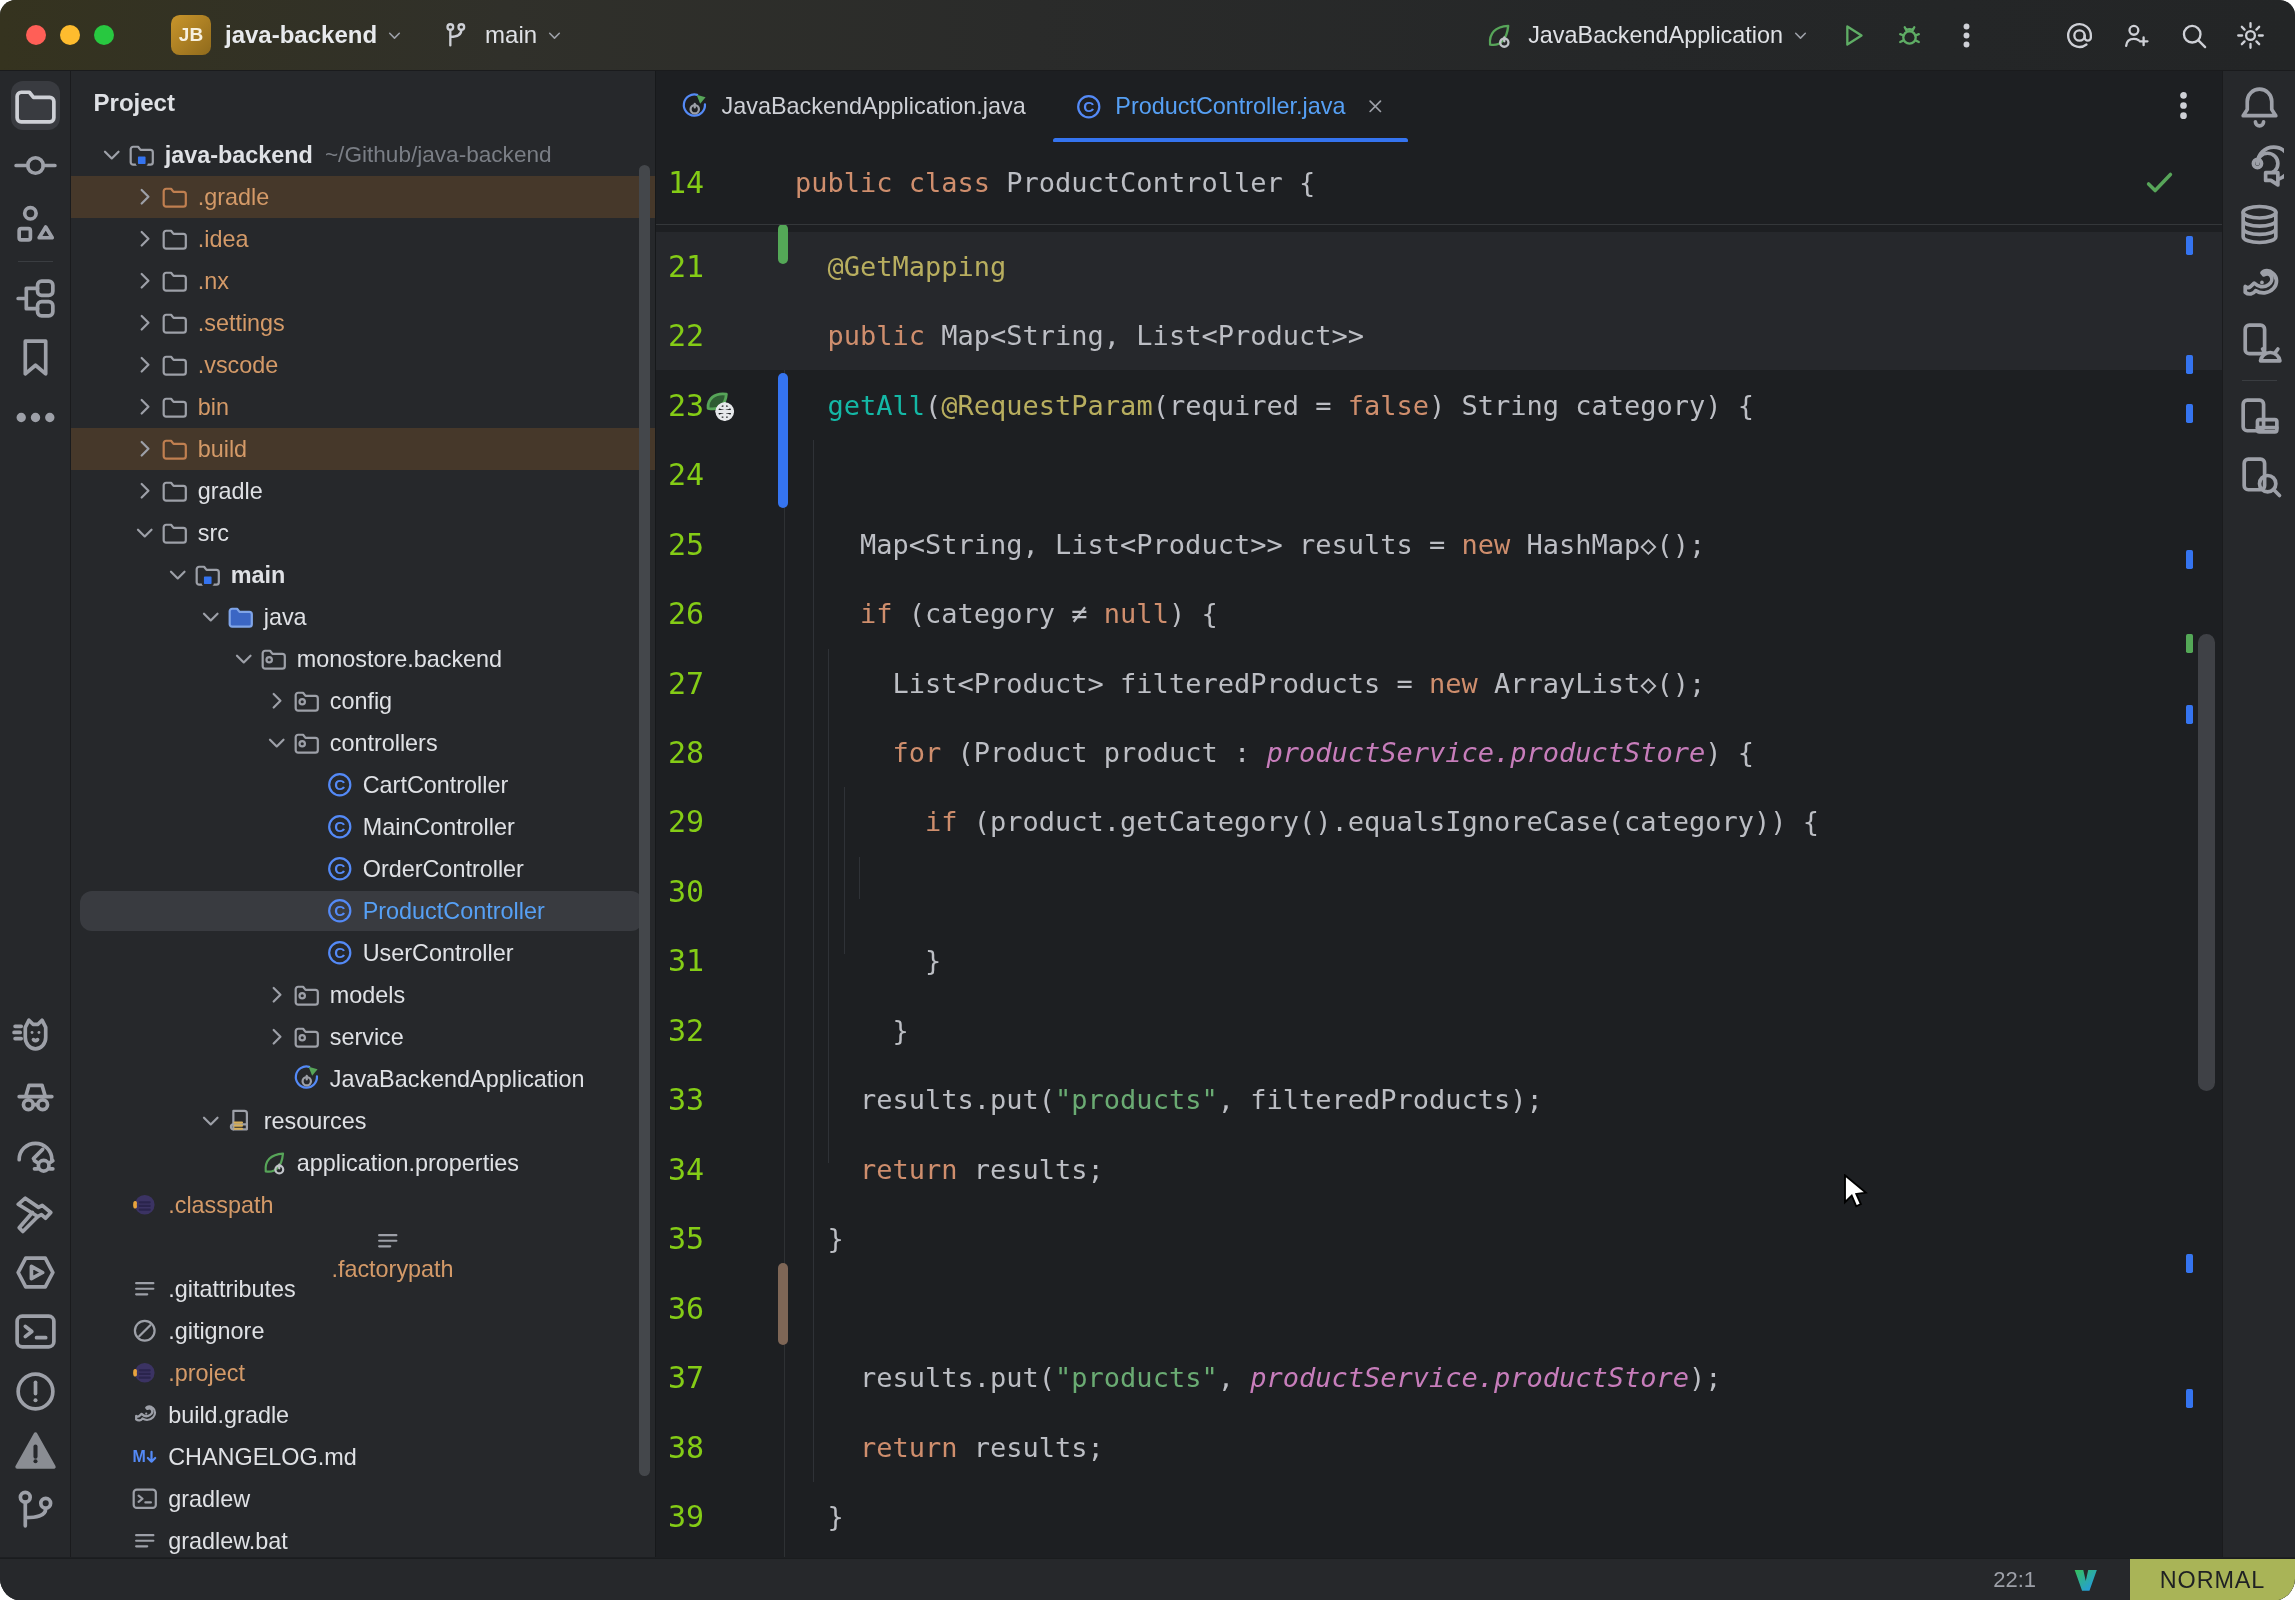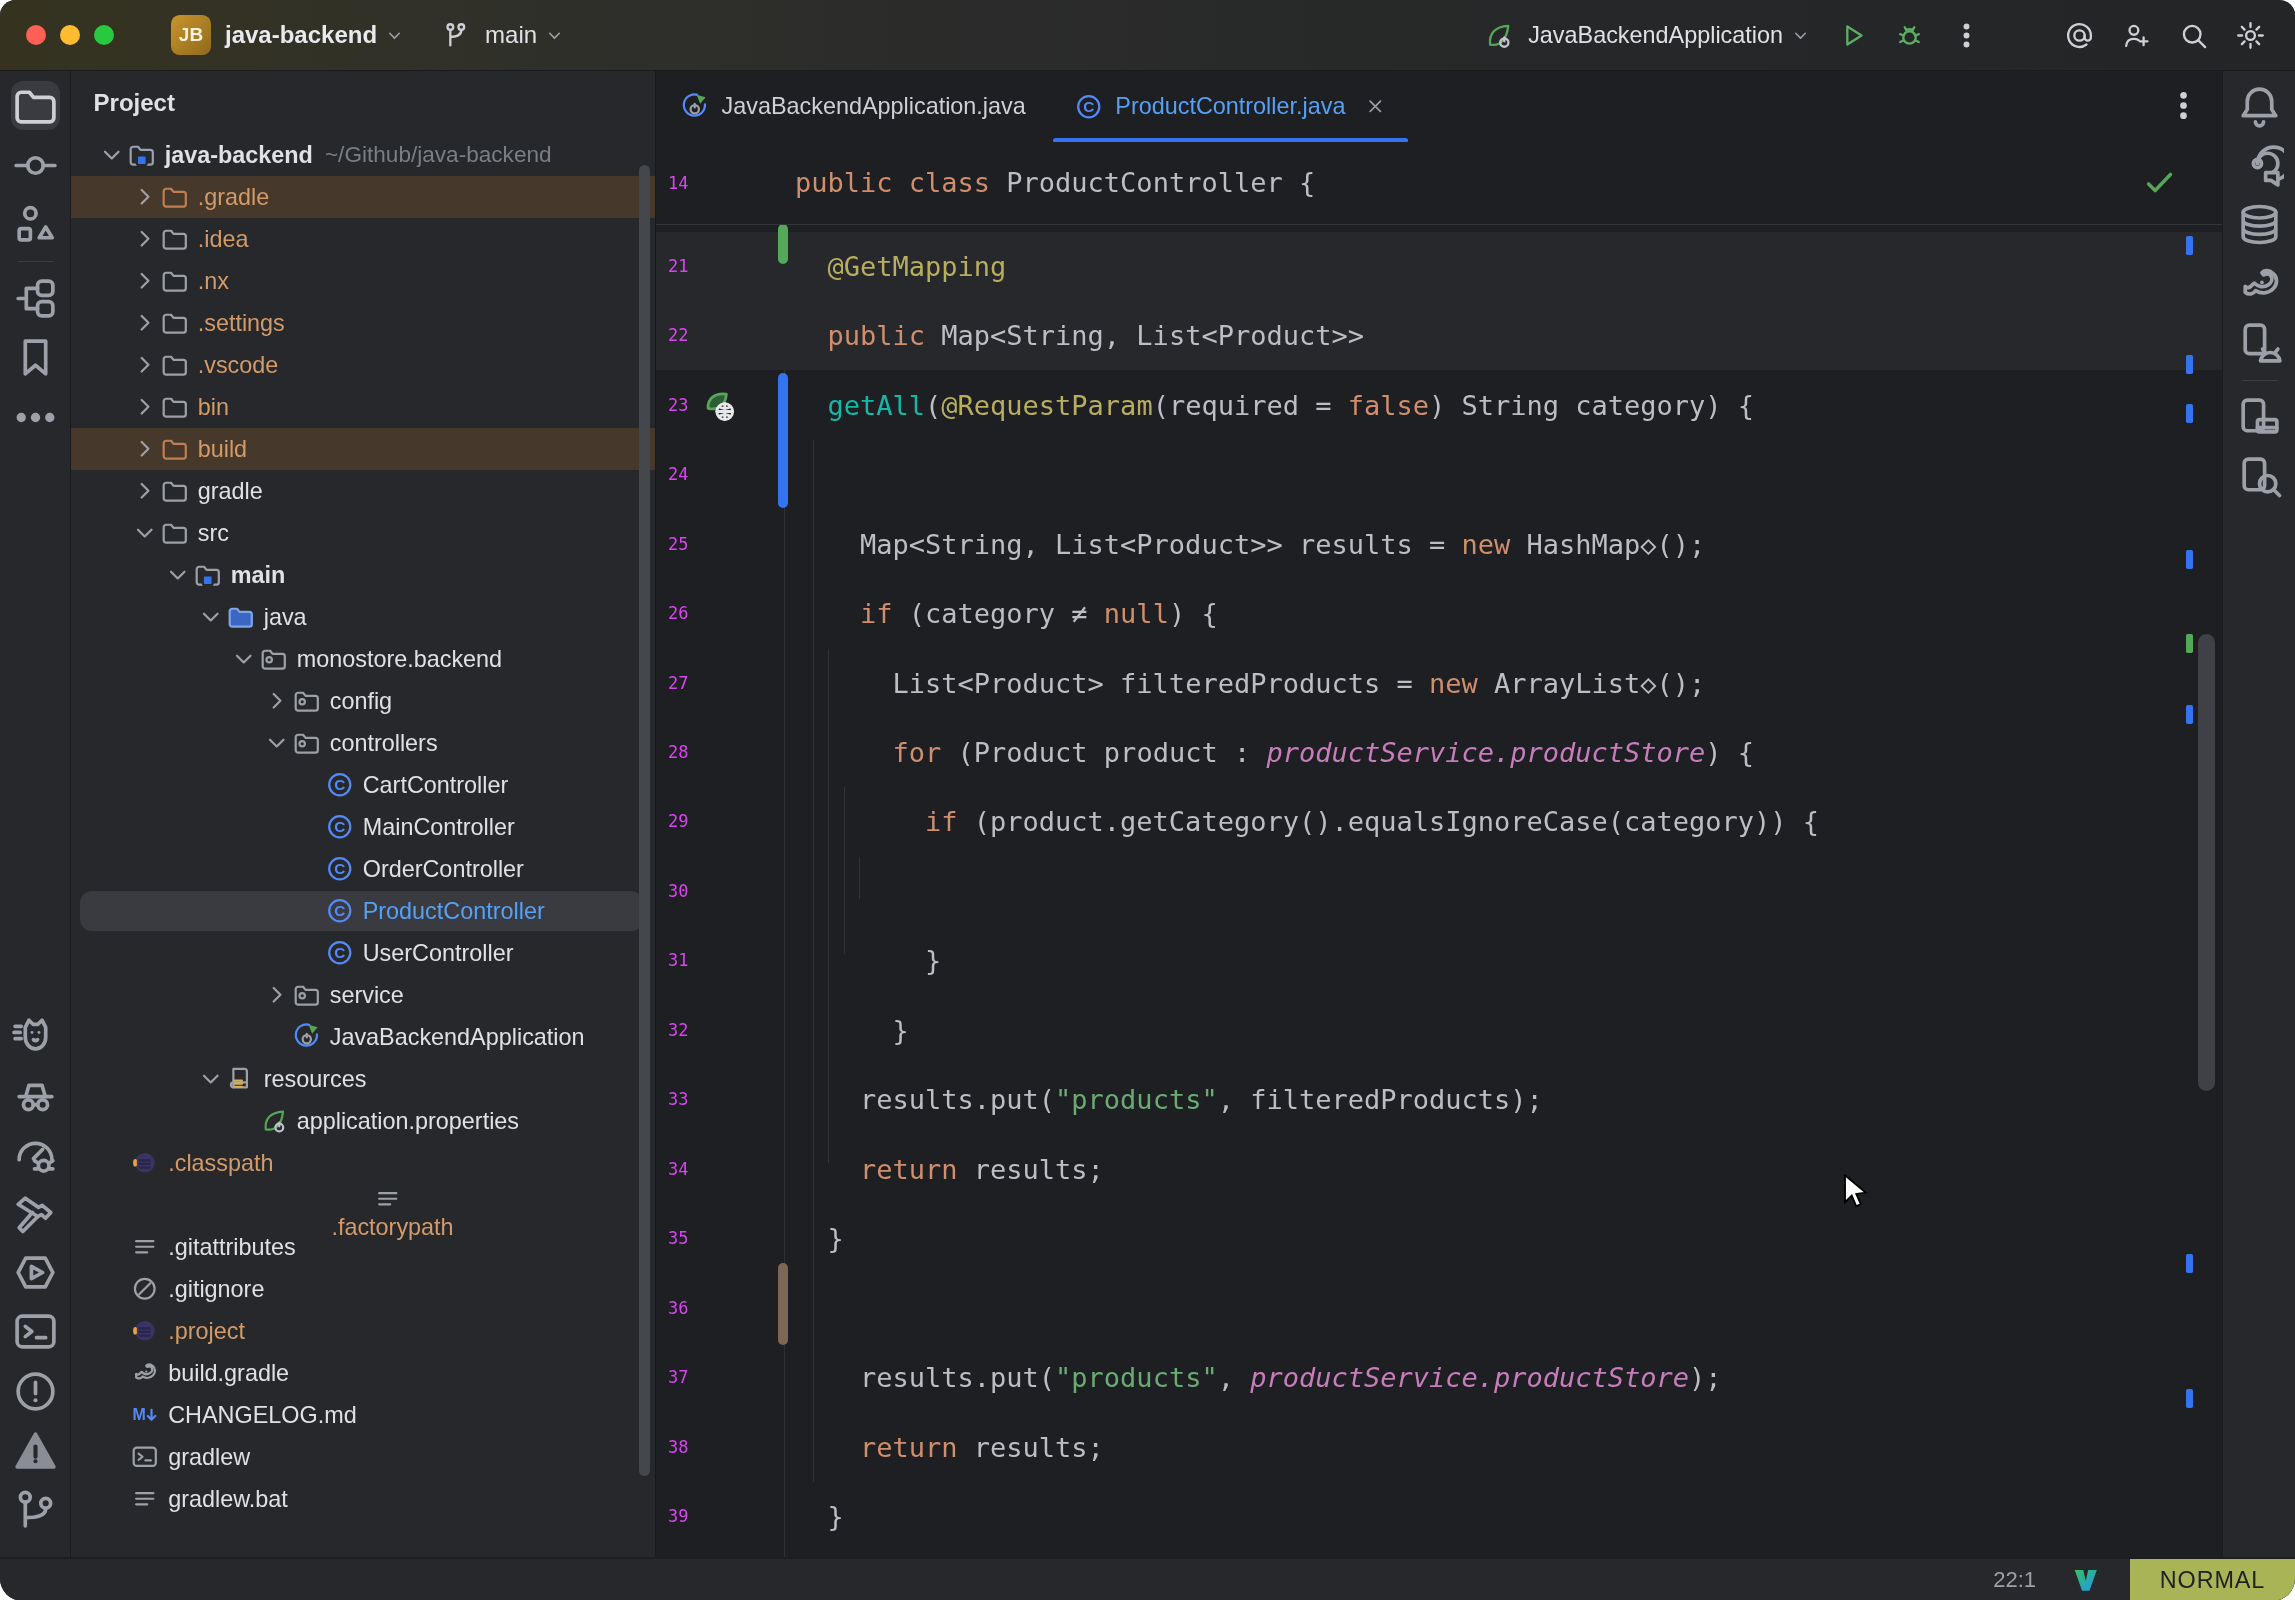--- a/index.html
+++ b/index.html
@@ -55,21 +55,21 @@
   #tab-kebab{position:absolute;right:21px;top:17.4px;width:35px;height:35px;color:#ced0d6;display:flex;align-items:center;justify-content:center;}
   
   #sticky{position:absolute;left:0;top:71px;right:0;height:82px;border-bottom:0.9px solid #34373a;background:var(--editor-bg);z-index:3;}
   #sticky .ln{top:0;height:82px;line-height:82px;}
   #sticky .codeln{top:0;height:82px;line-height:82px;}
   #inspect-ok{position:absolute;right:45px;top:22.6px;width:35px;height:35px;color:#57a559;}
   
   #codearea{position:absolute;left:0;top:153px;right:0;bottom:0;overflow:hidden;}
   .band{position:absolute;left:0;right:0;height:69px;background:#26282c;}
   .cl{position:absolute;left:0;right:0;height:69px;}
-  .ln{position:absolute;left:12px;width:75px;text-align:left;color:#d946ef;font-family:"DejaVu Sans Mono",monospace;font-size:17px;line-height:69px;}
+  .ln{position:absolute;left:12px;width:75px;text-align:left;color:#84cc16;font-family:"DejaVu Sans Mono",monospace;font-size:30px;line-height:69px;}
   .codeln{position:absolute;font-family:"DejaVu Sans Mono",monospace;font-size:27px;line-height:69px;white-space:pre;}
   .tk-d{color:#bcbec4;}.tk-k{color:#cf8e6d;}.tk-a{color:#b8ae5f;}.tk-m{color:#14b8a6;}
   .tk-s{color:#6aab73;}.tk-f{color:#c77dbb;font-style:italic;}
   #gutter-sep{position:absolute;left:128px;top:0;bottom:0;width:0.9px;background:#2e3134;}
   .gmark{position:absolute;left:122px;width:10.4px;border-radius:5.2px;z-index:2;}
   .guide{position:absolute;width:0.9px;background:#2f3237;}
   .ep-icon{position:absolute;left:45px;width:38px;height:38px;z-index:2;}
   .stripe{position:absolute;right:29.5px;width:7px;height:19px;border-radius:1.7px;}
   #vscroll{position:absolute;right:7px;width:17.4px;border-radius:8.7px;background:#45484c;opacity:.85;}
   
@@ -537,20 +537,34 @@
         <div class="trow" style="padding-left: 224px;">
           <span class="tchev" style="visibility: hidden;"></span>
           <span class="ticon">
             <svg viewBox="0 0 24 24" fill="none" stroke="currentColor" stroke-width="1.8" stroke-linecap="round" stroke-linejoin="round" style="width:100%;height:100%;font-size:27px">
               <circle cx="12" cy="12" r="8.6" stroke="#548AF7"></circle>
               <text x="12" y="16.6" text-anchor="middle" font-size="12.5" font-family="Liberation Sans" font-weight="bold" fill="#548AF7" stroke="none">C</text>
             </svg>
           </span>
           <span class="tlabel ">UserController</span>
         </div>
+        <div class="trow" style="padding-left: 191px;">
+          <span class="tchev">
+            <svg viewBox="0 0 24 24" fill="none" stroke="currentColor" stroke-width="1.8" stroke-linecap="round" stroke-linejoin="round" style="width:100%;height:100%">
+              <path d="M9.5 6.5l5.5 5.5-5.5 5.5"></path>
+            </svg>
+          </span>
+          <span class="ticon">
+            <svg viewBox="0 0 24 24" fill="none" stroke="currentColor" stroke-width="1.8" stroke-linecap="round" stroke-linejoin="round" style="width:100%;height:100%">
+              <path d="M3 7.5a2 2 0 0 1 2-2h4l2 2.5h8a2 2 0 0 1 2 2v8a2 2 0 0 1-2 2H5a2 2 0 0 1-2-2z"></path>
+              <circle cx="8.3" cy="12.8" r="2.2"></circle>
+            </svg>
+          </span>
+          <span class="tlabel ">models</span>
+        </div>
         <div class="trow" style="padding-left: 191px; text-align: center;">
           <span class="tchev">
             <svg viewBox="0 0 24 24" fill="none" stroke="currentColor" stroke-width="1.8" stroke-linecap="round" stroke-linejoin="round" style="width:100%;height:100%">
               <path d="M9.5 6.5l5.5 5.5-5.5 5.5"></path>
             </svg>
           </span>
           <span class="ticon">
             <svg viewBox="0 0 24 24" fill="none" stroke="currentColor" stroke-width="1.8" stroke-linecap="round" stroke-linejoin="round" style="width:100%;height:100%">
               <path d="M3 7.5a2 2 0 0 1 2-2h4l2 2.5h8a2 2 0 0 1 2 2v8a2 2 0 0 1-2 2H5a2 2 0 0 1-2-2z"></path>
               <circle cx="8.3" cy="12.8" r="2.2"></circle>

